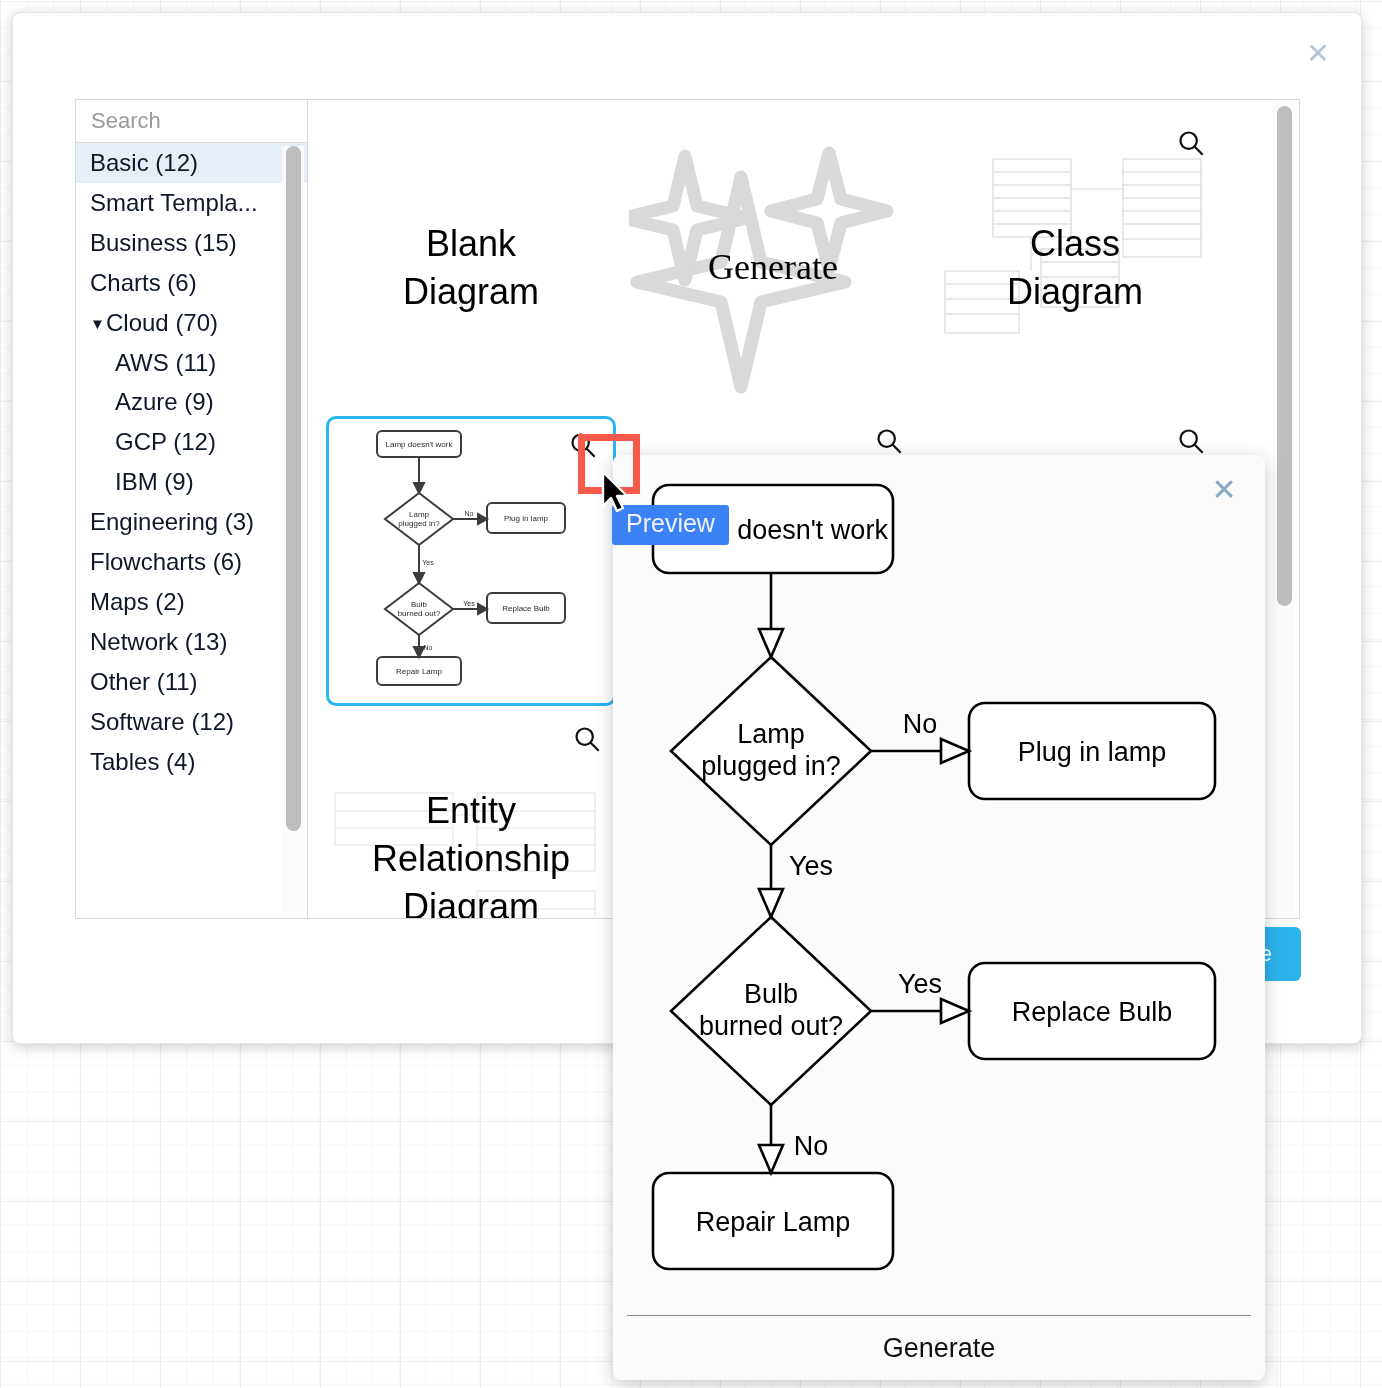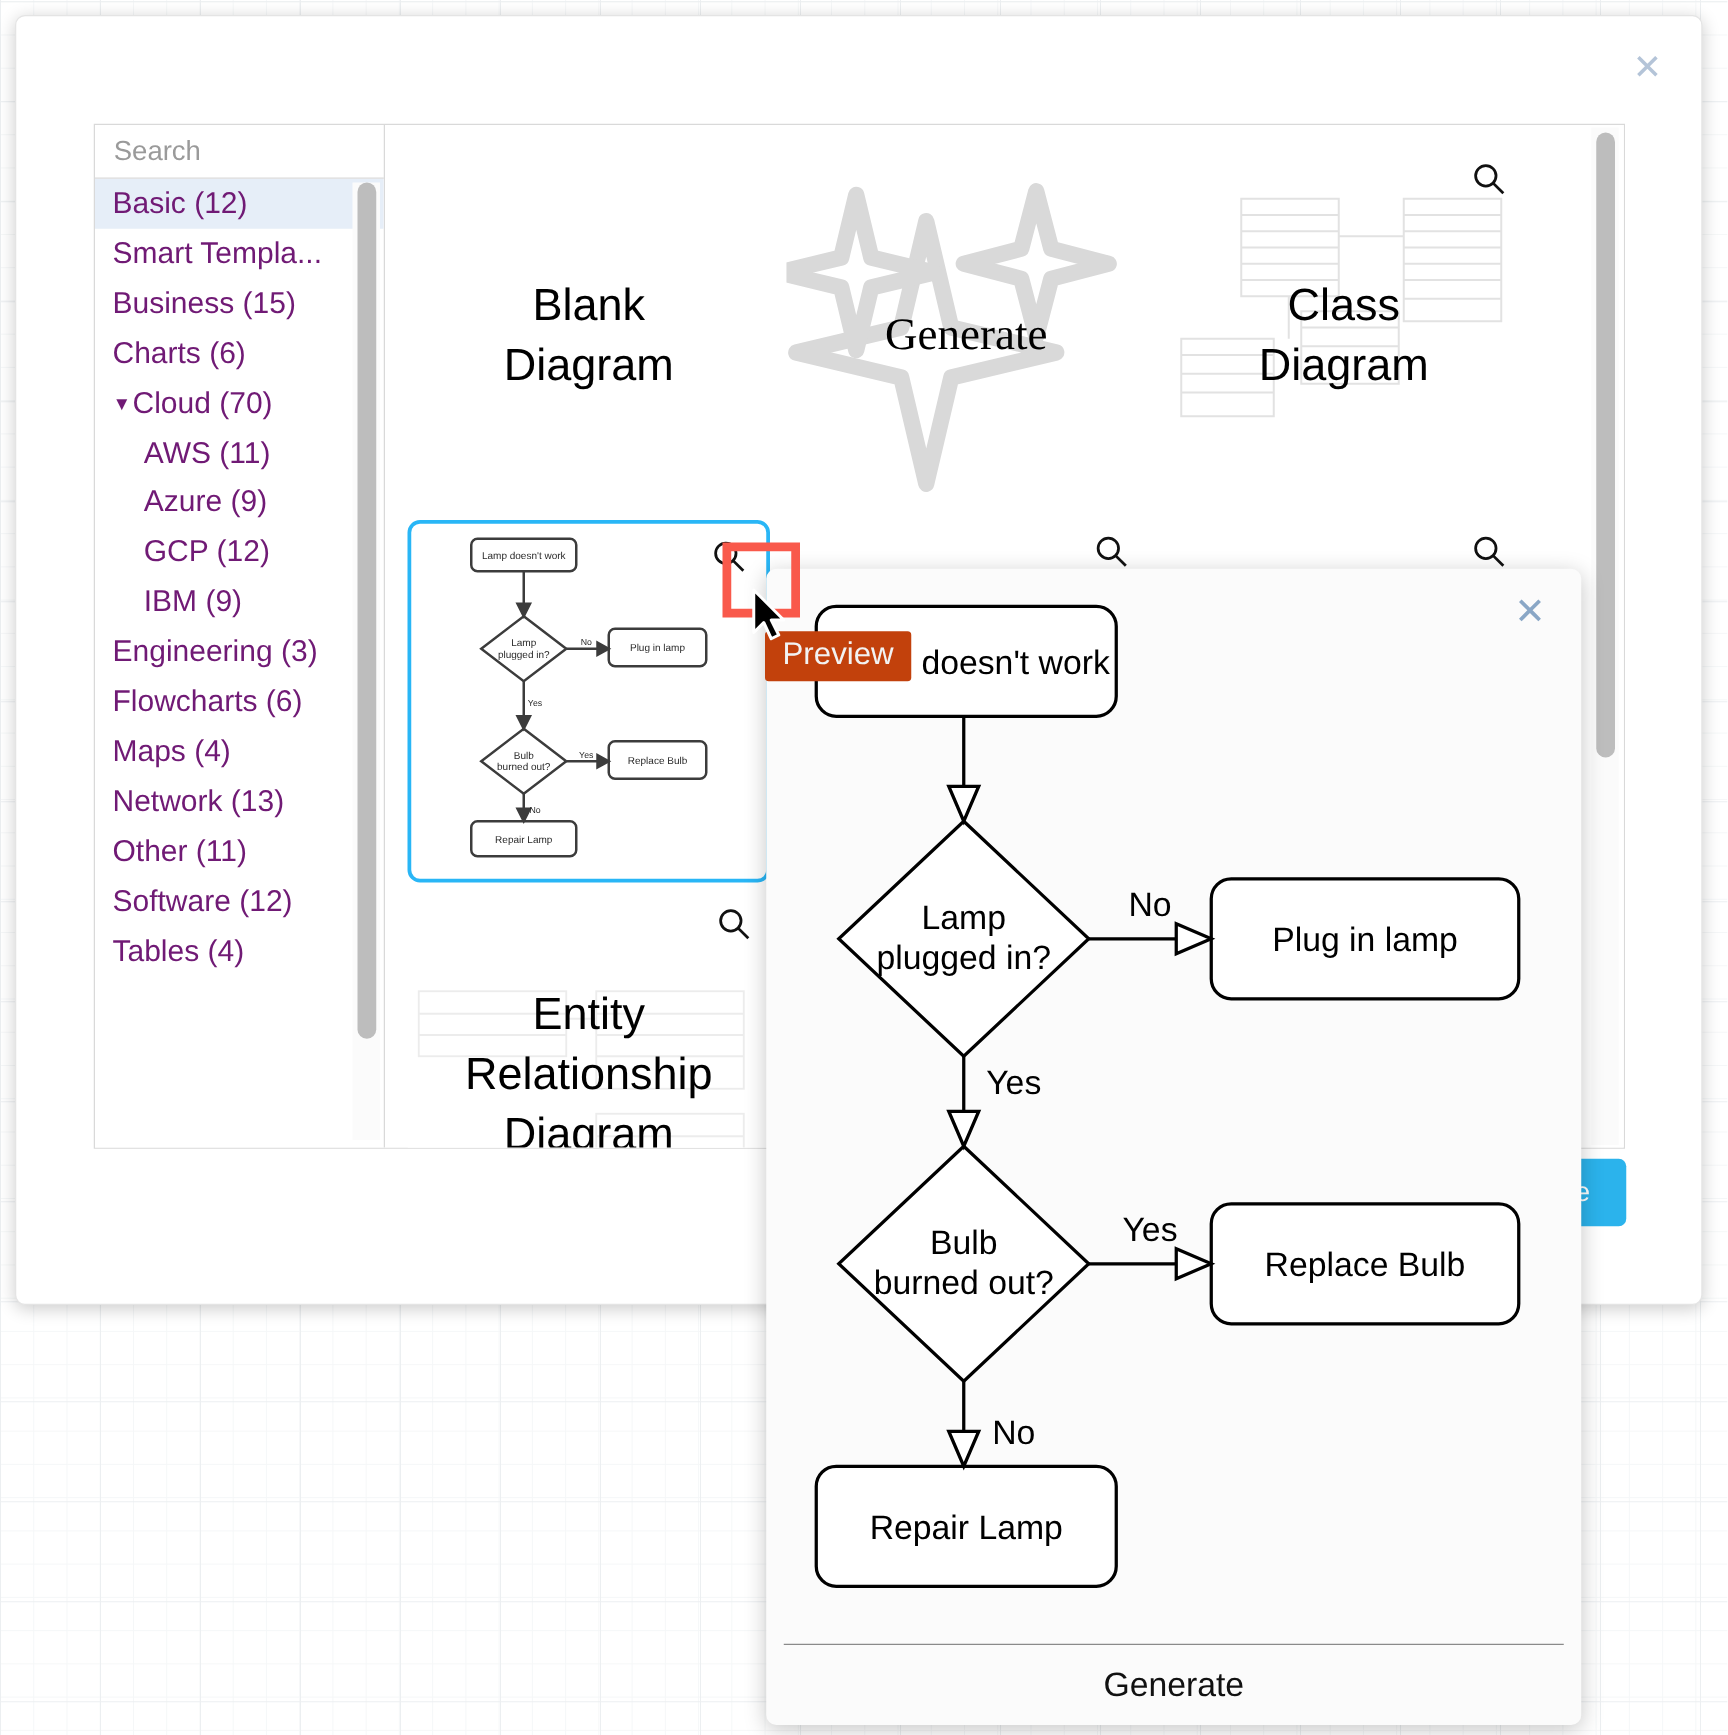--- a/index.html
+++ b/index.html
@@ -57,21 +57,21 @@
   #search-input{
     flex:1;border:none;outline:none;background:transparent;
     font-family:"Liberation Sans", sans-serif;font-size:22px;color:#a16207;
   }
   #search-input::placeholder{color:#9a9a9a;}
   .mag{width:22px;height:22px;display:inline-block;}
   #category-list{
     position:absolute;left:0;right:0;top:43px;bottom:0;overflow:hidden;
   }
   .cat-item{
-    font-size:24px;color:#701a75;padding:4px 6px 4px 14px;
+    font-size:24px;color:#0f172a;padding:4px 6px 4px 14px;
     line-height:1.33;white-space:nowrap;cursor:pointer;
   }
   .cat-item.selected{background:#e6eef8;}
   .cat-item.child{padding-left:39px;}
   .cat-caret{display:inline-block;width:16px;font-size:15px;vertical-align:2px;}
 
   
   #sidebar-scroll-track{
     position:absolute;right:3px;top:46px;width:22px;bottom:6px;
     background:#fbfbfb;
@@ -126,21 +126,21 @@
   #create-button{
     position:absolute;right:60px;bottom:62px;width:124px;height:54px;
     background:#2bb3ec;border:none;border-radius:6px;
     color:#fff;font-size:22px;font-family:"Liberation Sans", sans-serif;
     cursor:pointer;
   }
 
   
   #preview-tooltip{
     position:absolute;left:612px;top:505px;
-    background:#c2410c;color:#f2f2f2;font-size:25px;
+    background:#3b82f6;color:#f2f2f2;font-size:25px;
     padding:4px 14px 7px;border-radius:3px;z-index:72;white-space:nowrap;
   }
 
   
   #mouse-cursor{
     position:absolute;left:600px;top:470px;width:30px;height:44px;z-index:75;
     pointer-events:none;
   }
 
   
@@ -189,21 +189,21 @@
           <div class="cat-item"><span>Smart Templa...</span></div>
           <div class="cat-item"><span>Business (15)</span></div>
           <div class="cat-item"><span>Charts (6)</span></div>
           <div class="cat-item"><span class="cat-caret">▼</span><span>Cloud (70)</span></div>
           <div class="cat-item child"><span>AWS (11)</span></div>
           <div class="cat-item child"><span>Azure (9)</span></div>
           <div class="cat-item child"><span>GCP (12)</span></div>
           <div class="cat-item child"><span>IBM (9)</span></div>
           <div class="cat-item"><span>Engineering (3)</span></div>
           <div class="cat-item"><span>Flowcharts (6)</span></div>
-          <div class="cat-item"><span>Maps (4)</span></div>
+          <div class="cat-item"><span>Maps (2)</span></div>
           <div class="cat-item"><span>Network (13)</span></div>
           <div class="cat-item"><span>Other (11)</span></div>
           <div class="cat-item"><span>Software (12)</span></div>
           <div class="cat-item"><span>Tables (4)</span></div>
         </div>
       <div id="sidebar-scroll-track"></div>
       <div id="sidebar-scroll-thumb"></div>
     </div>
 
     <div id="main-area">

